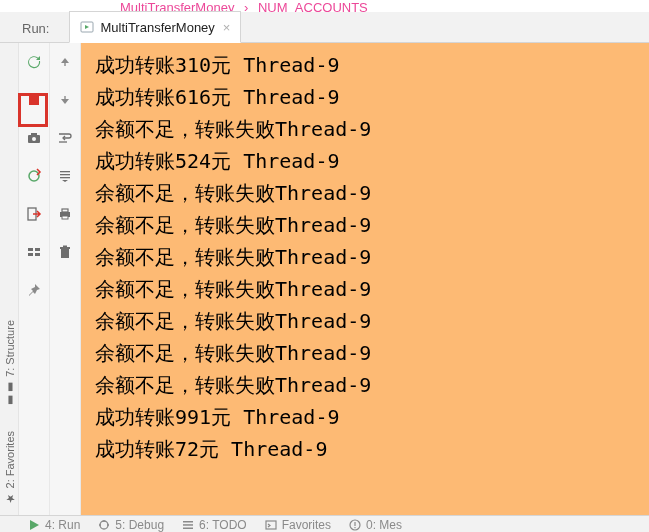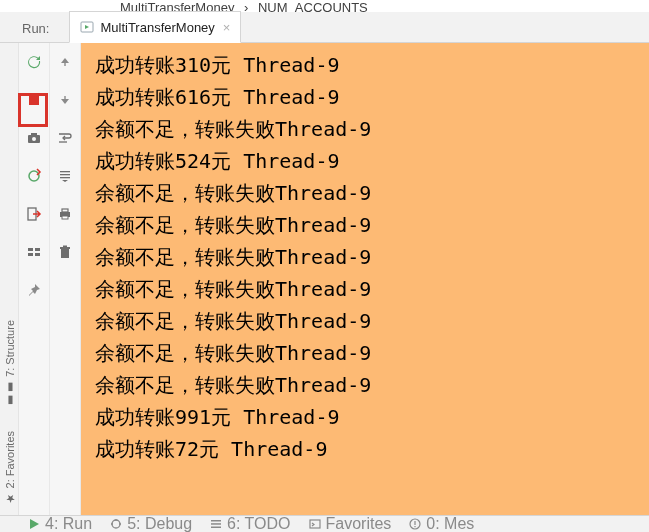--- a/index.html
+++ b/index.html
@@ -9,21 +9,21 @@
     height: 532px;
     overflow: hidden;
     font-family: "Segoe UI", Arial, sans-serif;
     font-size: 12px;
     background: #ffffff;
     color: #333333;
   }
   .breadcrumb {
     height: 12px;
     padding: 0 24px 0 120px;
-    color: #404040;
+    color: #ec4899;
     font-size: 13px;
     overflow: hidden;
     white-space: nowrap;
   }
   .breadcrumb .sep { margin: 0 6px; }
   .run-header {
     display: flex;
     align-items: flex-end;
     border-bottom: 1px solid #d5d5d5;
     height: 30px;
@@ -127,25 +127,25 @@
     font-size: 20px;
     line-height: 32px;
     color: #000000;
     white-space: pre;
   }
   .bottom-bar {
     height: 17px;
     border-top: 1px solid #d5d5d5;
     background: #f2f2f2;
     display: flex;
-    align-items: flex-end;
+    align-items: center;
     gap: 18px;
     padding: 0 10px 0 28px;
     color: #8a8a8a;
-    font-size: 16px;
+    font-size: 12px;
     overflow: hidden;
     white-space: nowrap;
   }
   .bottom-item {
     display: flex;
     align-items: center;
     gap: 5px;
   }
   .bottom-item svg { display: block; }
 </style>

